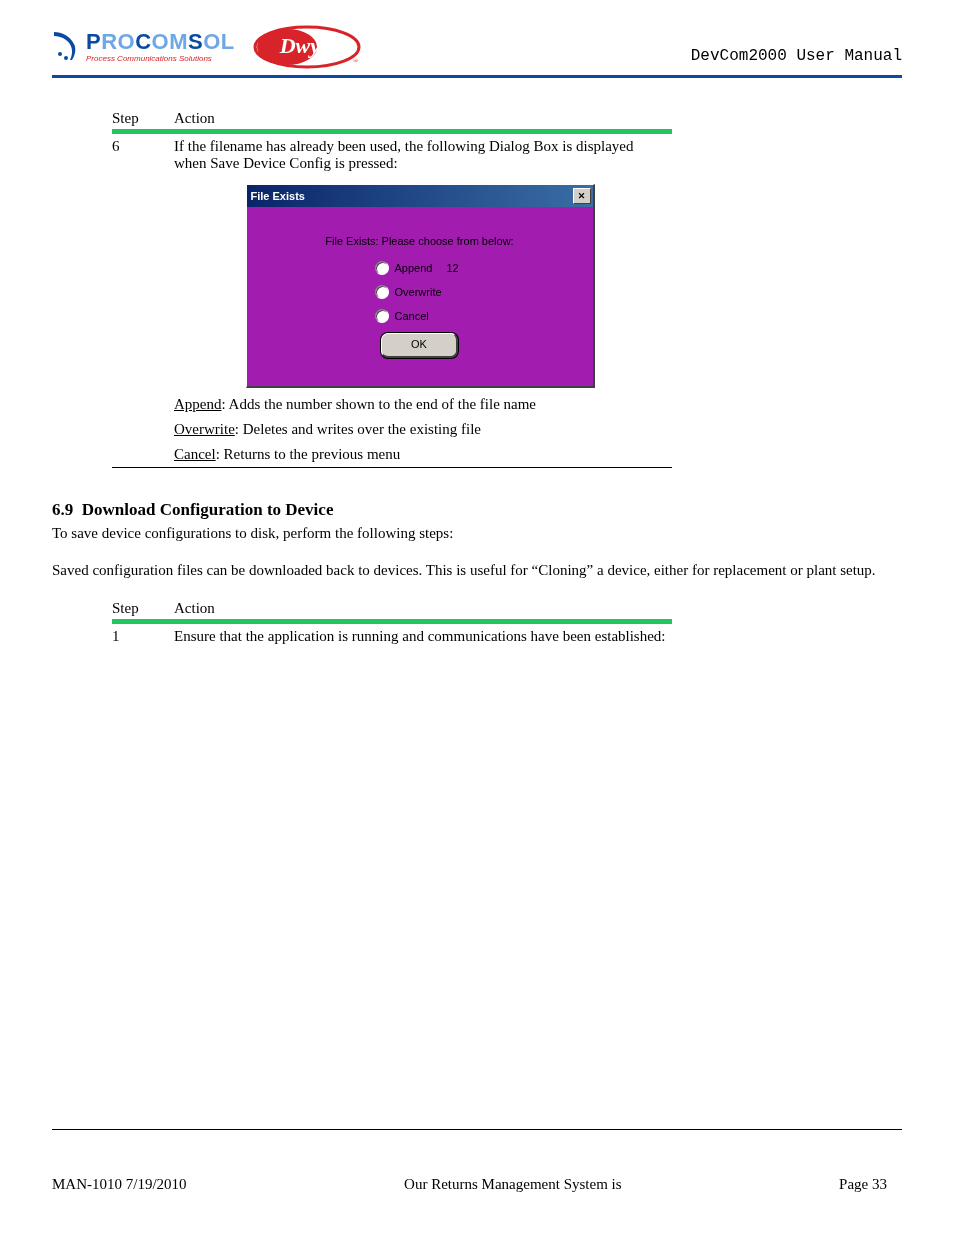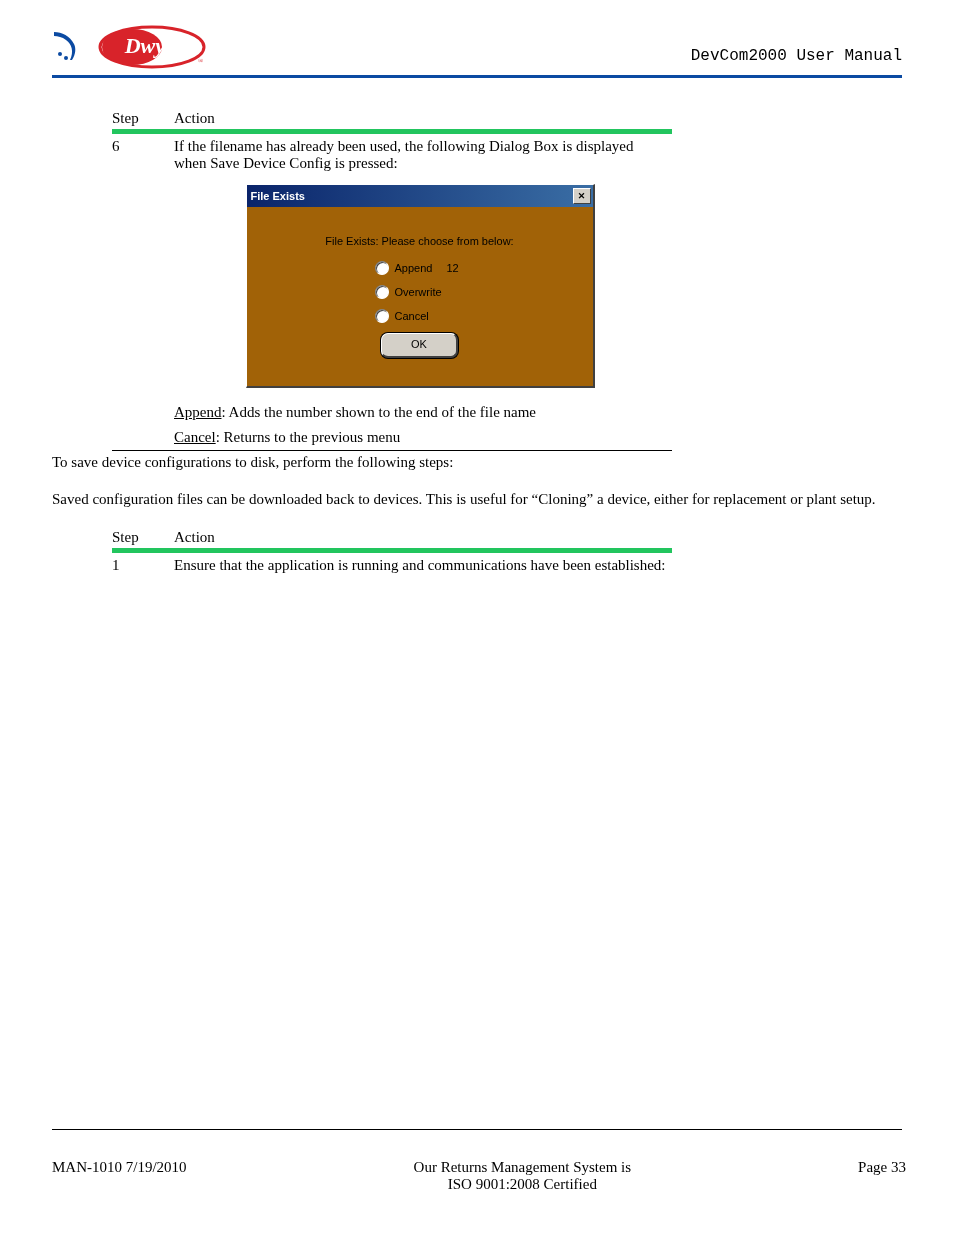--- a/index.html
+++ b/index.html
@@ -86,22 +86,22 @@
   .step-table td {
     padding: 4px 6px 4px 0;
     vertical-align: top;
   }
   .step-table .step-col { width: 56px; }
   .step-table .sep td { border-bottom: 1px solid #000; padding:0; height:0;}
   .dialog-row td { padding-top: 4px; }
   .u { text-decoration: underline; }
   .dialog {
     width: 346px;
-    margin: 4px auto 8px auto;
-    background: #a16207;
+    margin: 4px auto 0 auto;
+    background: #a21caf;
     border-top: 1px solid #fff;
     border-left: 1px solid #fff;
     border-right: 2px solid #404040;
     border-bottom: 2px solid #404040;
     font-family: Tahoma, Arial, sans-serif;
     font-size: 11px;
     color: #000;
   }
   .dialog-titlebar {
     background: linear-gradient(to right, #0a246a, #3a6ea5);
@@ -189,21 +189,21 @@
     position: absolute;
     left: 52px;
     right: 52px;
     bottom: 98px;
     border: none;
     border-top: 1px solid #000;
   }
   .footer {
     position: absolute;
     left: 52px;
-    right: 48px;
+    right: 67px;
     bottom: 42px;
     display: flex;
     justify-content: space-between;
     align-items: flex-start;
     font-size: 15px;
   }
   .footer-center {
     text-align: center;
     flex: 1;
   }
@@ -214,20 +214,26 @@
 <div class="page">
 
   <div class="header-row">
     <div class="logos">
       <div class="procomsol-logo">
         <svg class="procomsol-swoosh" viewBox="0 0 28 34">
           <path d="M2 2 C 10 2 18 6 22 14 C 24 18 24 24 20 30 L 18 30 C 22 22 20 14 14 10 C 10 7 6 6 2 6 Z" fill="#0b4aa2"></path>
           <circle cx="8" cy="24" r="2" fill="#0b4aa2"></circle>
           <circle cx="14" cy="28" r="2" fill="#0b4aa2"></circle>
         </svg>
+        <div class="procomsol-text-block">
+          <div class="procomsol-name">
+            <span>P</span><span class="light">RO</span><span>C</span><span class="light">OM</span><span>S</span><span class="light">OL</span>
+          </div>
+          <div class="procomsol-tagline">Process Communications Solutions</div>
+        </div>
       </div>
       <svg class="dwyer-logo" viewBox="0 0 108 44">
         <ellipse cx="54" cy="22" rx="52" ry="20" fill="#fff" stroke="#d8232a" stroke-width="3"></ellipse>
         <ellipse cx="34" cy="22" rx="30" ry="18" fill="#d8232a"></ellipse>
         <text x="56" y="28" font-family="Brush Script MT, cursive" font-size="22" font-style="italic" fill="#fff" text-anchor="middle" font-weight="bold">Dwyer</text>
         <text x="100" y="38" font-size="7" fill="#d8232a">®</text>
       </svg>
     </div>
     <div class="header-title">DevCom2000 User Manual</div>
   </div>
@@ -273,29 +279,36 @@
           </div>
         </div>
       </td>
     </tr>
     <tr>
           <td></td>
           <td><span class="u">Append</span><span>: Adds the number shown to the end of the file name</span></td>
         </tr>
     <tr>
           <td></td>
+          <td><span class="u">Overwrite</span><span>: Deletes and writes over the existing file</span></td>
+        </tr>
+    <tr>
+          <td></td>
           <td><span class="u">Cancel</span><span>: Returns to the previous menu</span></td>
         </tr>
     <tr class="sep">
           <td></td>
           <td></td>
         </tr>
   </tbody>
     </table>
 
+  <div class="section-heading">
+    <span>6.9</span>&nbsp;&nbsp;<span>Download Configuration to Device</span>
+  </div>
   <div class="body-para">To save device configurations to disk, perform the following steps:</div>
   <div class="body-para">Saved configuration files can be downloaded back to devices.  This is useful for “Cloning” a device, either for replacement or plant setup.</div>
 
   <table class="step-table">
     <tbody>
         <tr>
       <th class="step-col">Step</th>
       <th>Action</th>
     </tr>
     <tr>
@@ -305,16 +318,15 @@
   </tbody>
     </table>
 
 </div>
 
 <hr class="footer-rule">
 <div class="footer">
   <div>MAN-1010 7/19/2010</div>
   <div class="footer-center">
     <div>Our Returns Management System is</div>
-    <div>ISO 9001:2008 Certified</div>
   </div>
   <div>Page 33</div>
 </div>
 
 </body></html>

